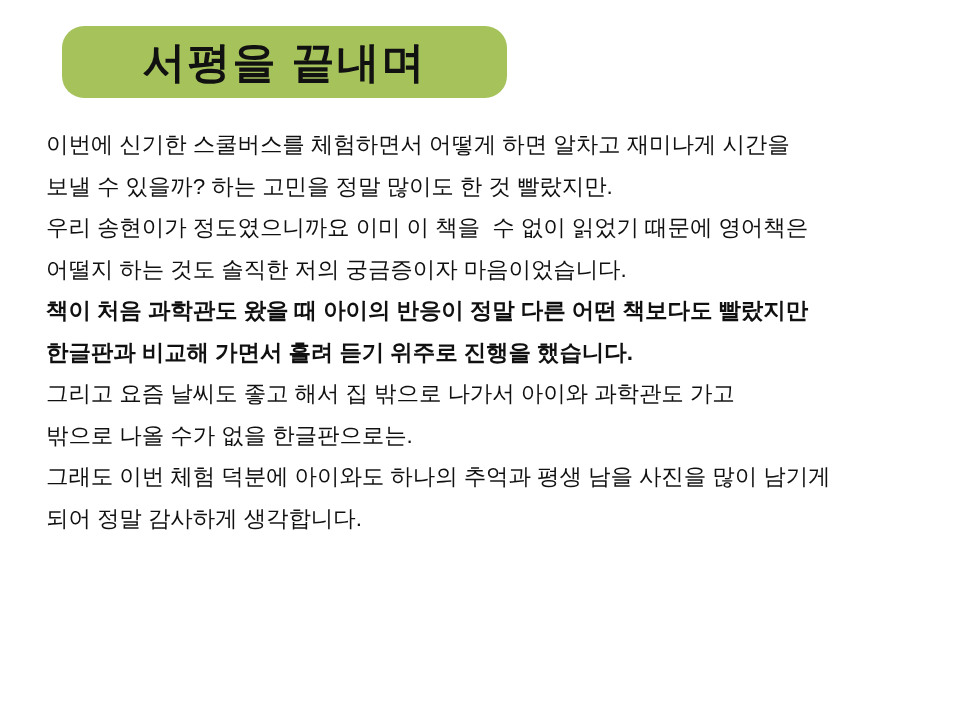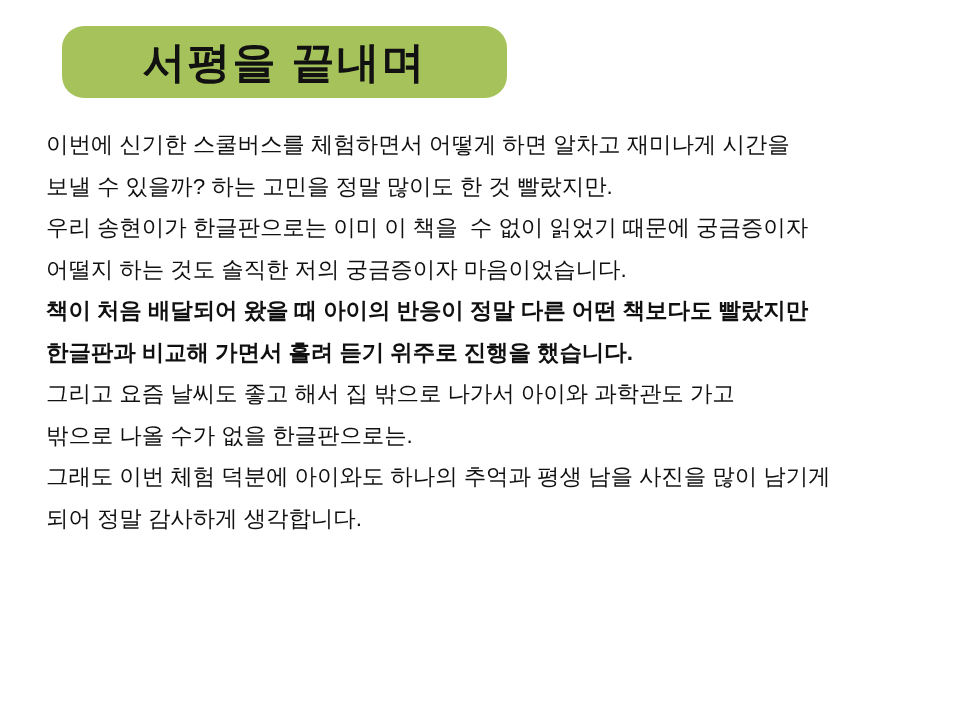--- a/index.html
+++ b/index.html
@@ -62,23 +62,23 @@
 
 <div class="slide">
 
   <div class="title-badge">
     <div class="title-text">서평을 끝내며</div>
   </div>
 
   <div class="body-block">
     <div class="body-line">이번에 신기한 스쿨버스를 체험하면서 어떻게 하면 알차고 재미나게 시간을</div>
     <div class="body-line">보낼 수 있을까? 하는 고민을 정말 많이도 한 것 빨랐지만.</div>
-    <div class="body-line">우리 송현이가 한글판으로는 이미 이 책을  수 없이 읽었기 때문에 궁금증이자</div>
+    <div class="body-line">우리 송현이가 정도였으니까요 이미 이 책을  수 없이 읽었기 때문에 영어책은</div>
     <div class="body-line">어떨지 하는 것도 솔직한 저의 궁금증이자 마음이었습니다.</div>
-    <div class="body-line bold">책이 처음 배달되어 왔을 때 아이의 반응이 정말 다른 어떤 책보다도 빨랐지만</div>
+    <div class="body-line bold">책이 처음 과학관도 왔을 때 아이의 반응이 정말 다른 어떤 책보다도 빨랐지만</div>
     <div class="body-line bold">한글판과 비교해 가면서 흘려 듣기 위주로 진행을 했습니다.</div>
     <div class="body-line">그리고 요즘 날씨도 좋고 해서 집 밖으로 나가서 아이와 과학관도 가고</div>
     <div class="body-line">밖으로 나올 수가 없을 한글판으로는.</div>
     <div class="body-line">그래도 이번 체험 덕분에 아이와도 하나의 추억과 평생 남을 사진을 많이 남기게</div>
     <div class="body-line">되어 정말 감사하게 생각합니다.</div>
   </div>
 
 </div>
 
 </body></html>

